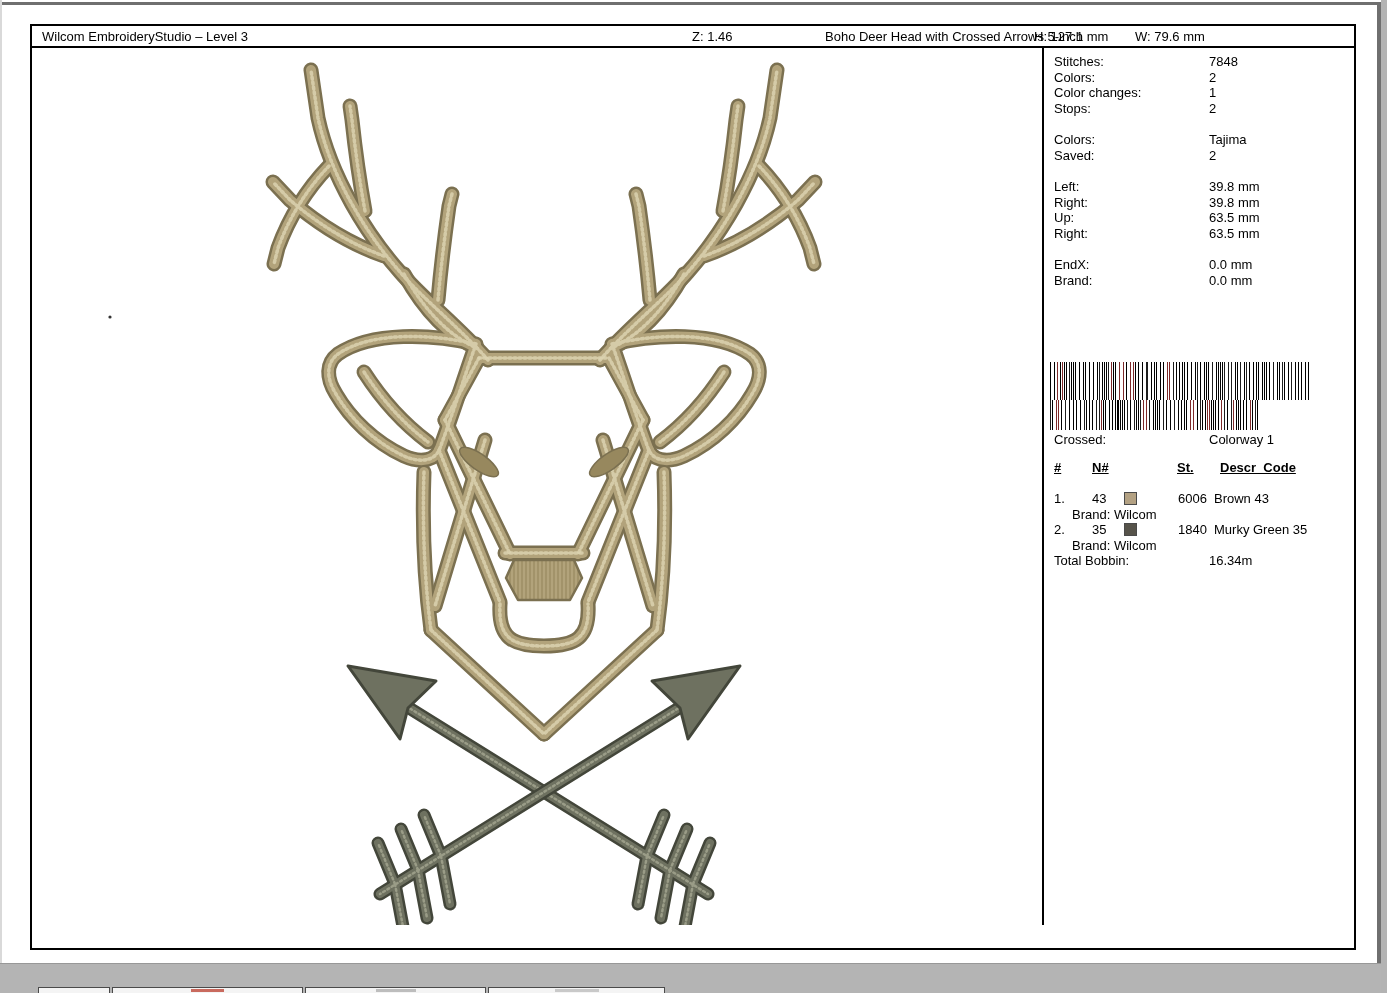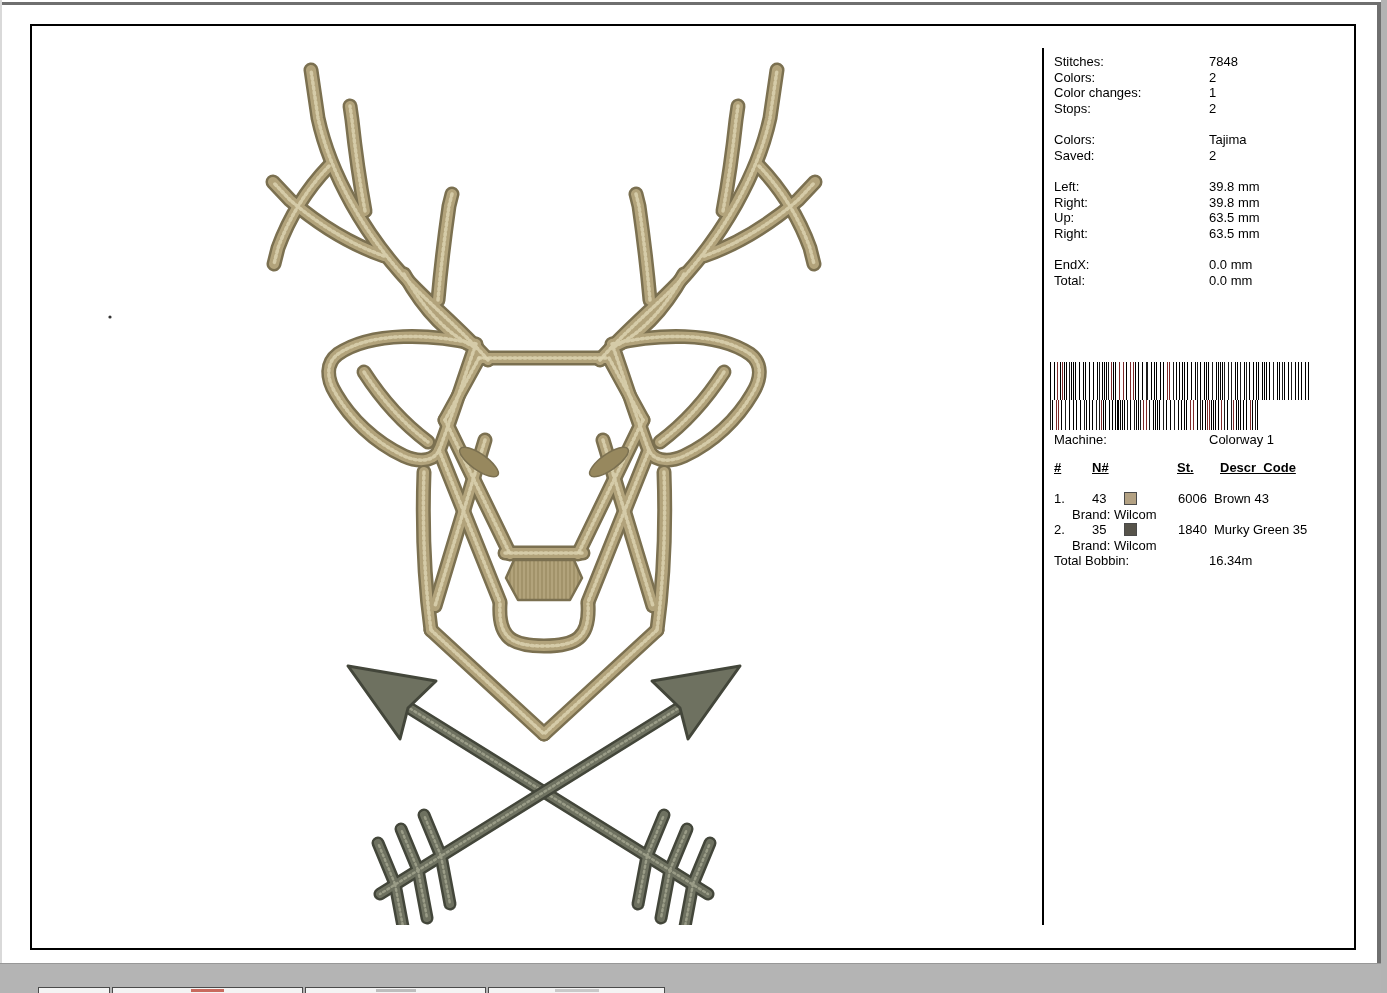--- a/index.html
+++ b/index.html
@@ -67,20 +67,27 @@
     <div class="tb-box" style="left:305px;width:181px;">
       <div class="tb-mark" style="left:70px;width:40px;background:#bdbdbd;"></div>
     </div>
     <div class="tb-box" style="left:488px;width:177px;">
       <div class="tb-mark" style="left:66px;width:44px;background:#c9c9c9;"></div>
     </div>
   </div>
 
   <div class="print-page">
 
+    <div class="pp-header">
+      <span style="left:10px;">Wilcom EmbroideryStudio – Level 3</span>
+      <span style="left:660px;">Z: 1.46</span>
+      <span style="left:793px;">Boho Deer Head with Crossed Arrows 5-inch</span>
+      <span style="left:1002px;">H: 127.1 mm</span>
+      <span style="left:1103px;">W: 79.6 mm</span>
+    </div>
 
     <div class="pp-main">
 
       <div class="design-area">
         <svg width="1010" height="881" viewBox="0 0 1010 881">
           <defs>
             <pattern id="stitchv" width="4" height="6" patternUnits="userSpaceOnUse">
               <rect width="4" height="6" fill="#b2a37b"></rect>
               <rect x="1.4" width="1.2" height="6" fill="#97885e"></rect>
             </pattern>
@@ -168,21 +175,21 @@
               <div class="srow"><span>Saved:</span><span class="sval">2</span></div>
             </div>
             <div class="sgroup">
               <div class="srow"><span>Left:</span><span class="sval">39.8 mm</span></div>
               <div class="srow"><span>Right:</span><span class="sval">39.8 mm</span></div>
               <div class="srow"><span>Up:</span><span class="sval">63.5 mm</span></div>
               <div class="srow"><span>Right:</span><span class="sval">63.5 mm</span></div>
             </div>
             <div class="sgroup">
               <div class="srow"><span>EndX:</span><span class="sval">0.0 mm</span></div>
-              <div class="srow"><span>Total:</span><span class="sval">0.0 mm</span></div>
+              <div class="srow"><span>Brand:</span><span class="sval">0.0 mm</span></div>
             </div>
           </div>
 
         <div class="panel-lower">
           <div class="barcode">
             <div class="bc-row bc-row1" id="bc-row1">
                 <div class="bc-bar" style="left: 0px; width: 1px; background: rgb(0, 0, 0);"></div>
                 <div class="bc-bar" style="left: 4px; width: 1px; background: rgb(0, 0, 0);"></div>
                 <div class="bc-bar" style="left: 7px; width: 1px; background: rgb(126, 42, 42);"></div>
                 <div class="bc-bar" style="left: 10px; width: 1px; background: rgb(0, 0, 0);"></div>
@@ -340,21 +347,21 @@
                 <div class="bc-bar" style="left: 190px; width: 1px; background: rgb(0, 0, 0);"></div>
                 <div class="bc-bar" style="left: 193px; width: 1px; background: rgb(0, 0, 0);"></div>
                 <div class="bc-bar" style="left: 196px; width: 1px; background: rgb(0, 0, 0);"></div>
                 <div class="bc-bar" style="left: 200px; width: 1px; background: rgb(126, 42, 42);"></div>
                 <div class="bc-bar" style="left: 202px; width: 1px; background: rgb(0, 0, 0);"></div>
                 <div class="bc-bar" style="left: 205px; width: 1px; background: rgb(29, 29, 29);"></div>
                 <div class="bc-bar" style="left: 207px; width: 1px; background: rgb(0, 0, 0);"></div>
               </div>
           </div>
           <div class="colorway-row">
-            <span>Machine:</span>
+            <span>Crossed:</span>
             <span class="colorway-val">Colorway 1</span>
           </div>
           <div class="thread-head">
             <span class="th-0">#</span>
             <span class="th-1">N#</span>
             <span class="th-2">St.</span>
             <span class="th-3">Descr_Code</span>
           </div>
           <div class="thread-rows" id="thread-rows">
               <div class="t-line">

